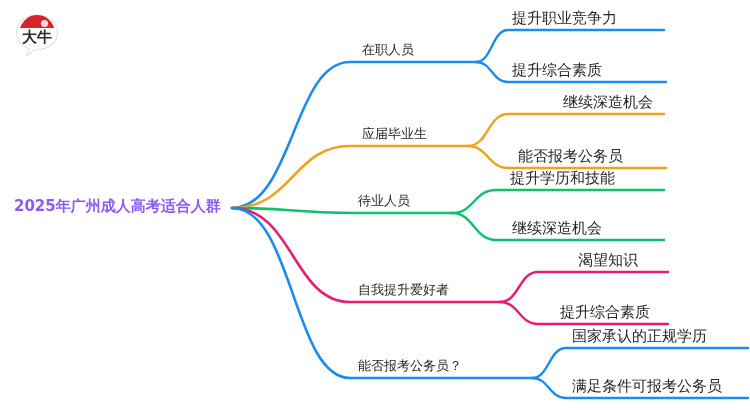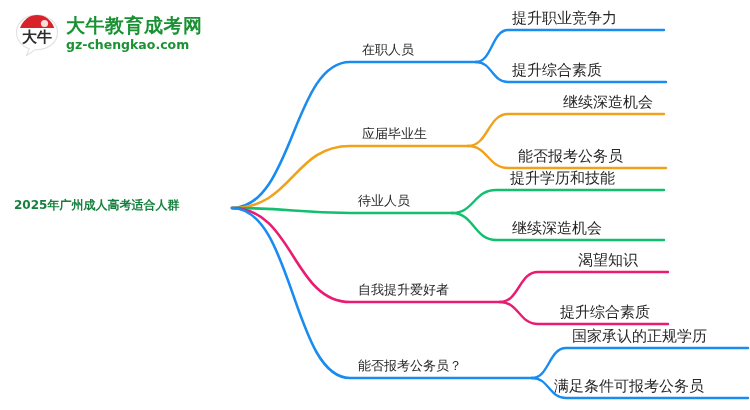--- a/index.html
+++ b/index.html
@@ -70,23 +70,23 @@
   }
 
   
   .label {
     position: absolute;
     white-space: nowrap;
     color: #2b2b2b;
     font-family: "DejaVu Sans", "Liberation Sans", sans-serif;
   }
   .root-label {
-    font-size: 12px;
+    font-size: 15px;
     font-weight: bold;
-    color: #15803d;
+    color: #8b5cf6;
     left: 14px;
     top: 197px;
   }
   .branch-label {
     font-size: 13px;
     color: #262626;
   }
   .leaf-label {
     font-size: 15px;
     color: #262626;
@@ -98,24 +98,20 @@
 <div id="stage">
 
   <div class="logo-wrap">
     <div class="logo-mark">
       <svg width="46" height="44" viewBox="0 0 46 44" xmlns="http://www.w3.org/2000/svg">
         <path d="M23 3 C11 3 2.5 10.5 2.5 20.5 C2.5 28 7.5 34.2 15 36.6 L12.5 43.5 L21.5 37.6 C22 37.7 22.5 37.7 23 37.7 C34.5 37.7 43.5 30.3 43.5 20.5 C43.5 10.5 34.5 3 23 3 Z" fill="#ffffff" stroke="#e3e3e3" stroke-width="1.2"></path>
         <path d="M6 16 C9 7.5 16 3 23 3 C30.5 3 37.5 7.5 40.2 16 Z" fill="#d8232a"></path>
         <circle cx="30.5" cy="11.5" r="3.6" fill="#ffffff" opacity="0.85"></circle>
         <text x="23" y="30" font-family="DejaVu Sans, sans-serif" font-size="15" font-weight="bold" fill="#2c2c2c" text-anchor="middle">大牛</text>
       </svg>
-    </div>
-    <div class="logo-text-block">
-      <div class="logo-title">大牛教育成考网</div>
-      <div class="logo-sub">gz-chengkao.com</div>
     </div>
   </div>
 
   <svg id="mindmap-svg" viewBox="0 0 750 410" xmlns="http://www.w3.org/2000/svg">
       <path d="M 232 208 C 293 208, 293 62, 350 62 L 476 62" fill="none" stroke="#1a8cf0" stroke-width="2.6" stroke-linecap="round"></path>
       <path d="M 476 62 C 492 62, 492 30, 508 30 L 664 30" fill="none" stroke="#1a8cf0" stroke-width="2.4" stroke-linecap="round"></path>
       <path d="M 476 62 C 492 62, 492 82, 508 82 L 666 82" fill="none" stroke="#1a8cf0" stroke-width="2.4" stroke-linecap="round"></path>
       <path d="M 232 208 C 293 208, 293 146, 350 146 L 468 146" fill="none" stroke="#f0a21c" stroke-width="2.6" stroke-linecap="round"></path>
       <path d="M 468 146 C 488 146, 488 114, 508 114 L 664 114" fill="none" stroke="#f0a21c" stroke-width="2.4" stroke-linecap="round"></path>
       <path d="M 468 146 C 488 146, 488 168, 508 168 L 666 168" fill="none" stroke="#f0a21c" stroke-width="2.4" stroke-linecap="round"></path>
@@ -140,16 +136,16 @@
       <div class="label leaf-label" style="left: 518px; top: 93px; margin-left: 45px;">继续深造机会</div>
       <div class="label leaf-label" style="left: 518px; top: 147px;">能否报考公务员</div>
       <div class="label branch-label" style="left: 358px; top: 192px;">待业人员</div>
       <div class="label leaf-label" style="left: 510px; top: 169px;">提升学历和技能</div>
       <div class="label leaf-label" style="left: 512px; top: 219px;">继续深造机会</div>
       <div class="label branch-label" style="left: 358px; top: 281px;">自我提升爱好者</div>
       <div class="label leaf-label" style="left: 578px; top: 251px;">渴望知识</div>
       <div class="label leaf-label" style="left: 560px; top: 303px; text-align: right;">提升综合素质</div>
       <div class="label branch-label" style="left: 358px; top: 357px;">能否报考公务员？</div>
       <div class="label leaf-label" style="left: 572px; top: 327px;">国家承认的正规学历</div>
-      <div class="label leaf-label" style="left: 554px; top: 377px;">满足条件可报考公务员</div>
+      <div class="label leaf-label" style="left: 572px; top: 377px;">满足条件可报考公务员</div>
     </div>
 
 </div>
 
 </body></html>

